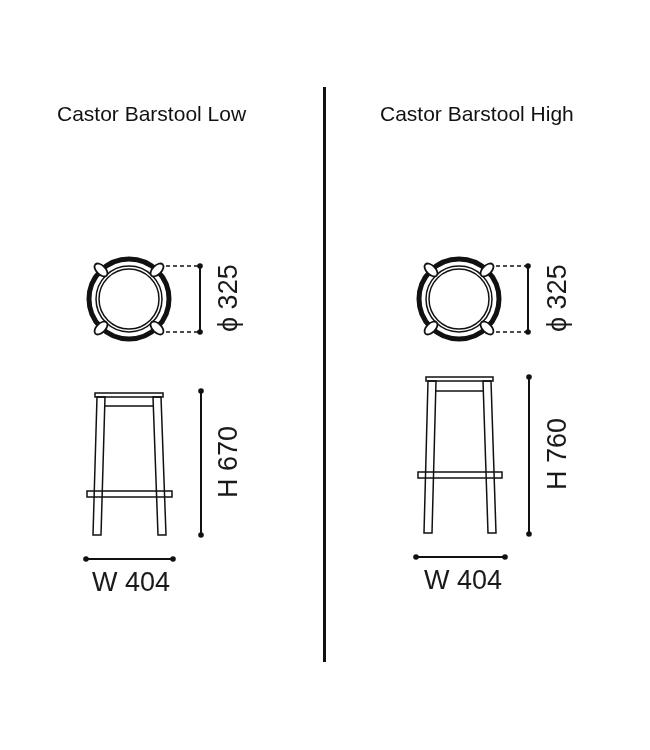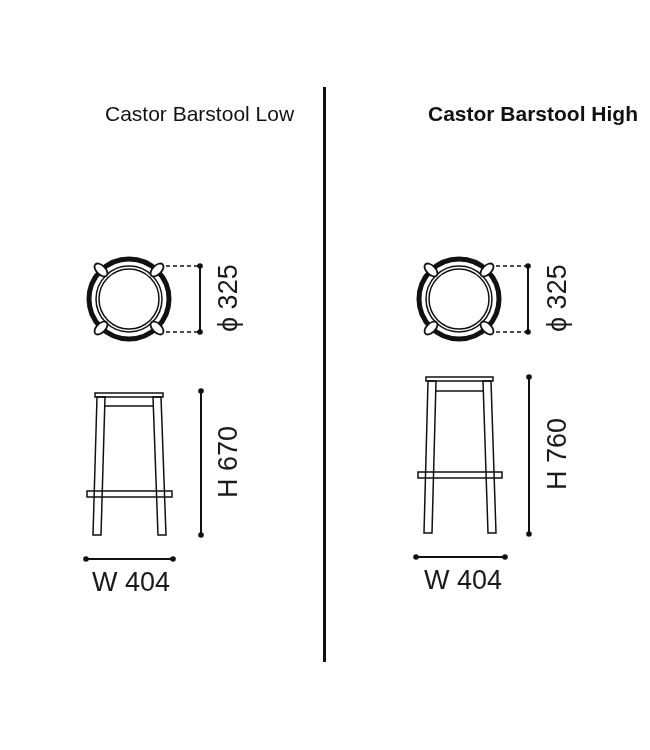--- a/index.html
+++ b/index.html
@@ -1,27 +1,27 @@
 <!DOCTYPE html>
 <html><head>
 <meta charset="utf-8">
 <style>
   html, body { margin:0; padding:0; background:#ffffff; }
   body { width:650px; height:750px; position:relative; overflow:hidden;
          font-family:"Liberation Sans", sans-serif; color:#111; }
-  .title { position:absolute; top:102px; font-size:21px; color:#111; white-space:nowrap;margin-left:48px; }
+  .title { position:absolute; top:102px; font-size:21px; color:#111; white-space:nowrap; }
   .divider { position:absolute; left:323px; top:87px; width:3px; height:575px; background:#111; }
   svg { position:absolute; left:0; top:0; }
   .dimtext { font-family:"Liberation Sans", sans-serif; font-size:27px; fill:#1a1a1a; }
 </style>
 </head>
 <body>
 
 <div class="title" style="left:57px;">Castor Barstool Low</div>
-<div class="title" style="left:380px;font-weight:bold;">Castor Barstool High</div>
+<div class="title" style="left:380px;">Castor Barstool High</div>
 <div class="divider"></div>
 
 <svg width="650" height="750" viewBox="0 0 650 750">
 
   <g>
     <circle cx="129" cy="299" r="40" fill="none" stroke="#111" stroke-width="5"></circle>
     <circle cx="129" cy="299" r="33" fill="none" stroke="#111" stroke-width="1.5"></circle>
     <circle cx="129" cy="299" r="30" fill="none" stroke="#111" stroke-width="1.5"></circle>
     <g fill="#fff" stroke="#111" stroke-width="1.8">
       <ellipse cx="101" cy="270" rx="8" ry="4.5" transform="rotate(45 101 270)"></ellipse>

